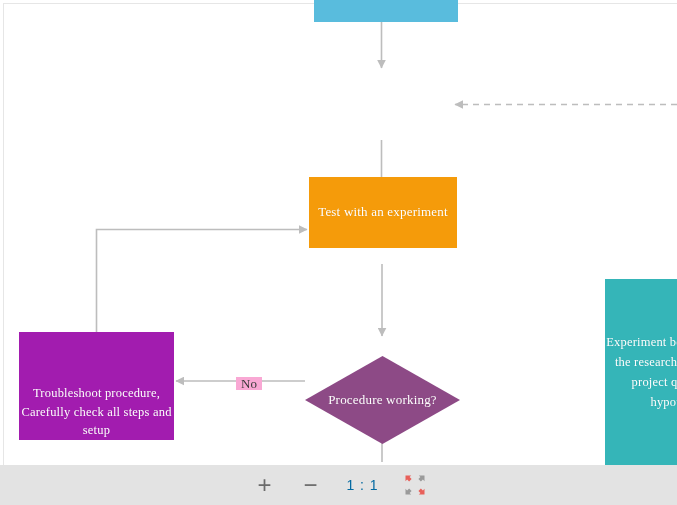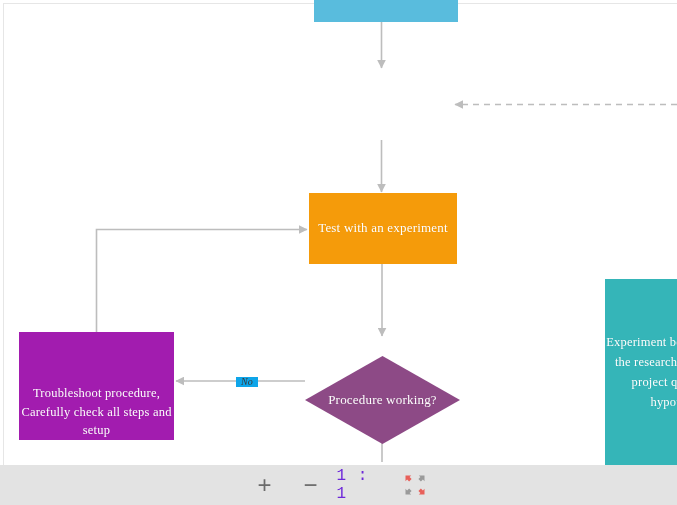--- a/index.html
+++ b/index.html
@@ -79,21 +79,21 @@
   #node-hypothesis {
     left: 311px;
     top: 69px;
     width: 141px;
     height: 71px;
     background: #5cc463;
   }
 
   #node-experiment {
     left: 309px;
-    top: 193px;
+    top: 177px;
     width: 148px;
     height: 71px;
     background: #f59b0a;
   }
 
   #node-troubleshoot {
     left: 19px;
     top: 332px;
     width: 155px;
     height: 108px;
@@ -141,25 +141,24 @@
     color: #ffffff;
     font-size: 13px;
     line-height: 1.7;
     text-shadow: 0 0 1px rgba(0,0,0,.12);
   }
 
   
   .edge-label {
     position: absolute;
     color: #3a3a3a;
-    font-size: 10px;
-    background: #0ea5e9;
+    font-size: 13px;
+    background: #f9a8d4;
     padding: 0 5px;
     line-height: 1;
-    font-style: italic;
   }
   #label-no {
     left: 236px;
     top: 377px;
   }
 
   
   #toolbar {
     position: absolute;
     left: 0;
@@ -188,23 +187,23 @@
   }
   #btn-zoom-out {
     width: 44px;
     font-size: 24px;
     font-family: "Liberation Sans", sans-serif;
     font-weight: 300;
     margin-left: 2px;
   }
   #zoom-level {
     width: 52px;
-    font-size: 16px;
-    font-family: Liberation Mono, monospace;
-    color: #6d28d9;
+    font-size: 14px;
+    font-family: Liberation Sans, sans-serif;
+    color: #0369a1;
     margin-left: 4px;
     letter-spacing: 1px;
   }
   #btn-fit {
     width: 40px;
     margin-left: 6px;
   }
   .tick {
     position: absolute;
     left: 400px;

